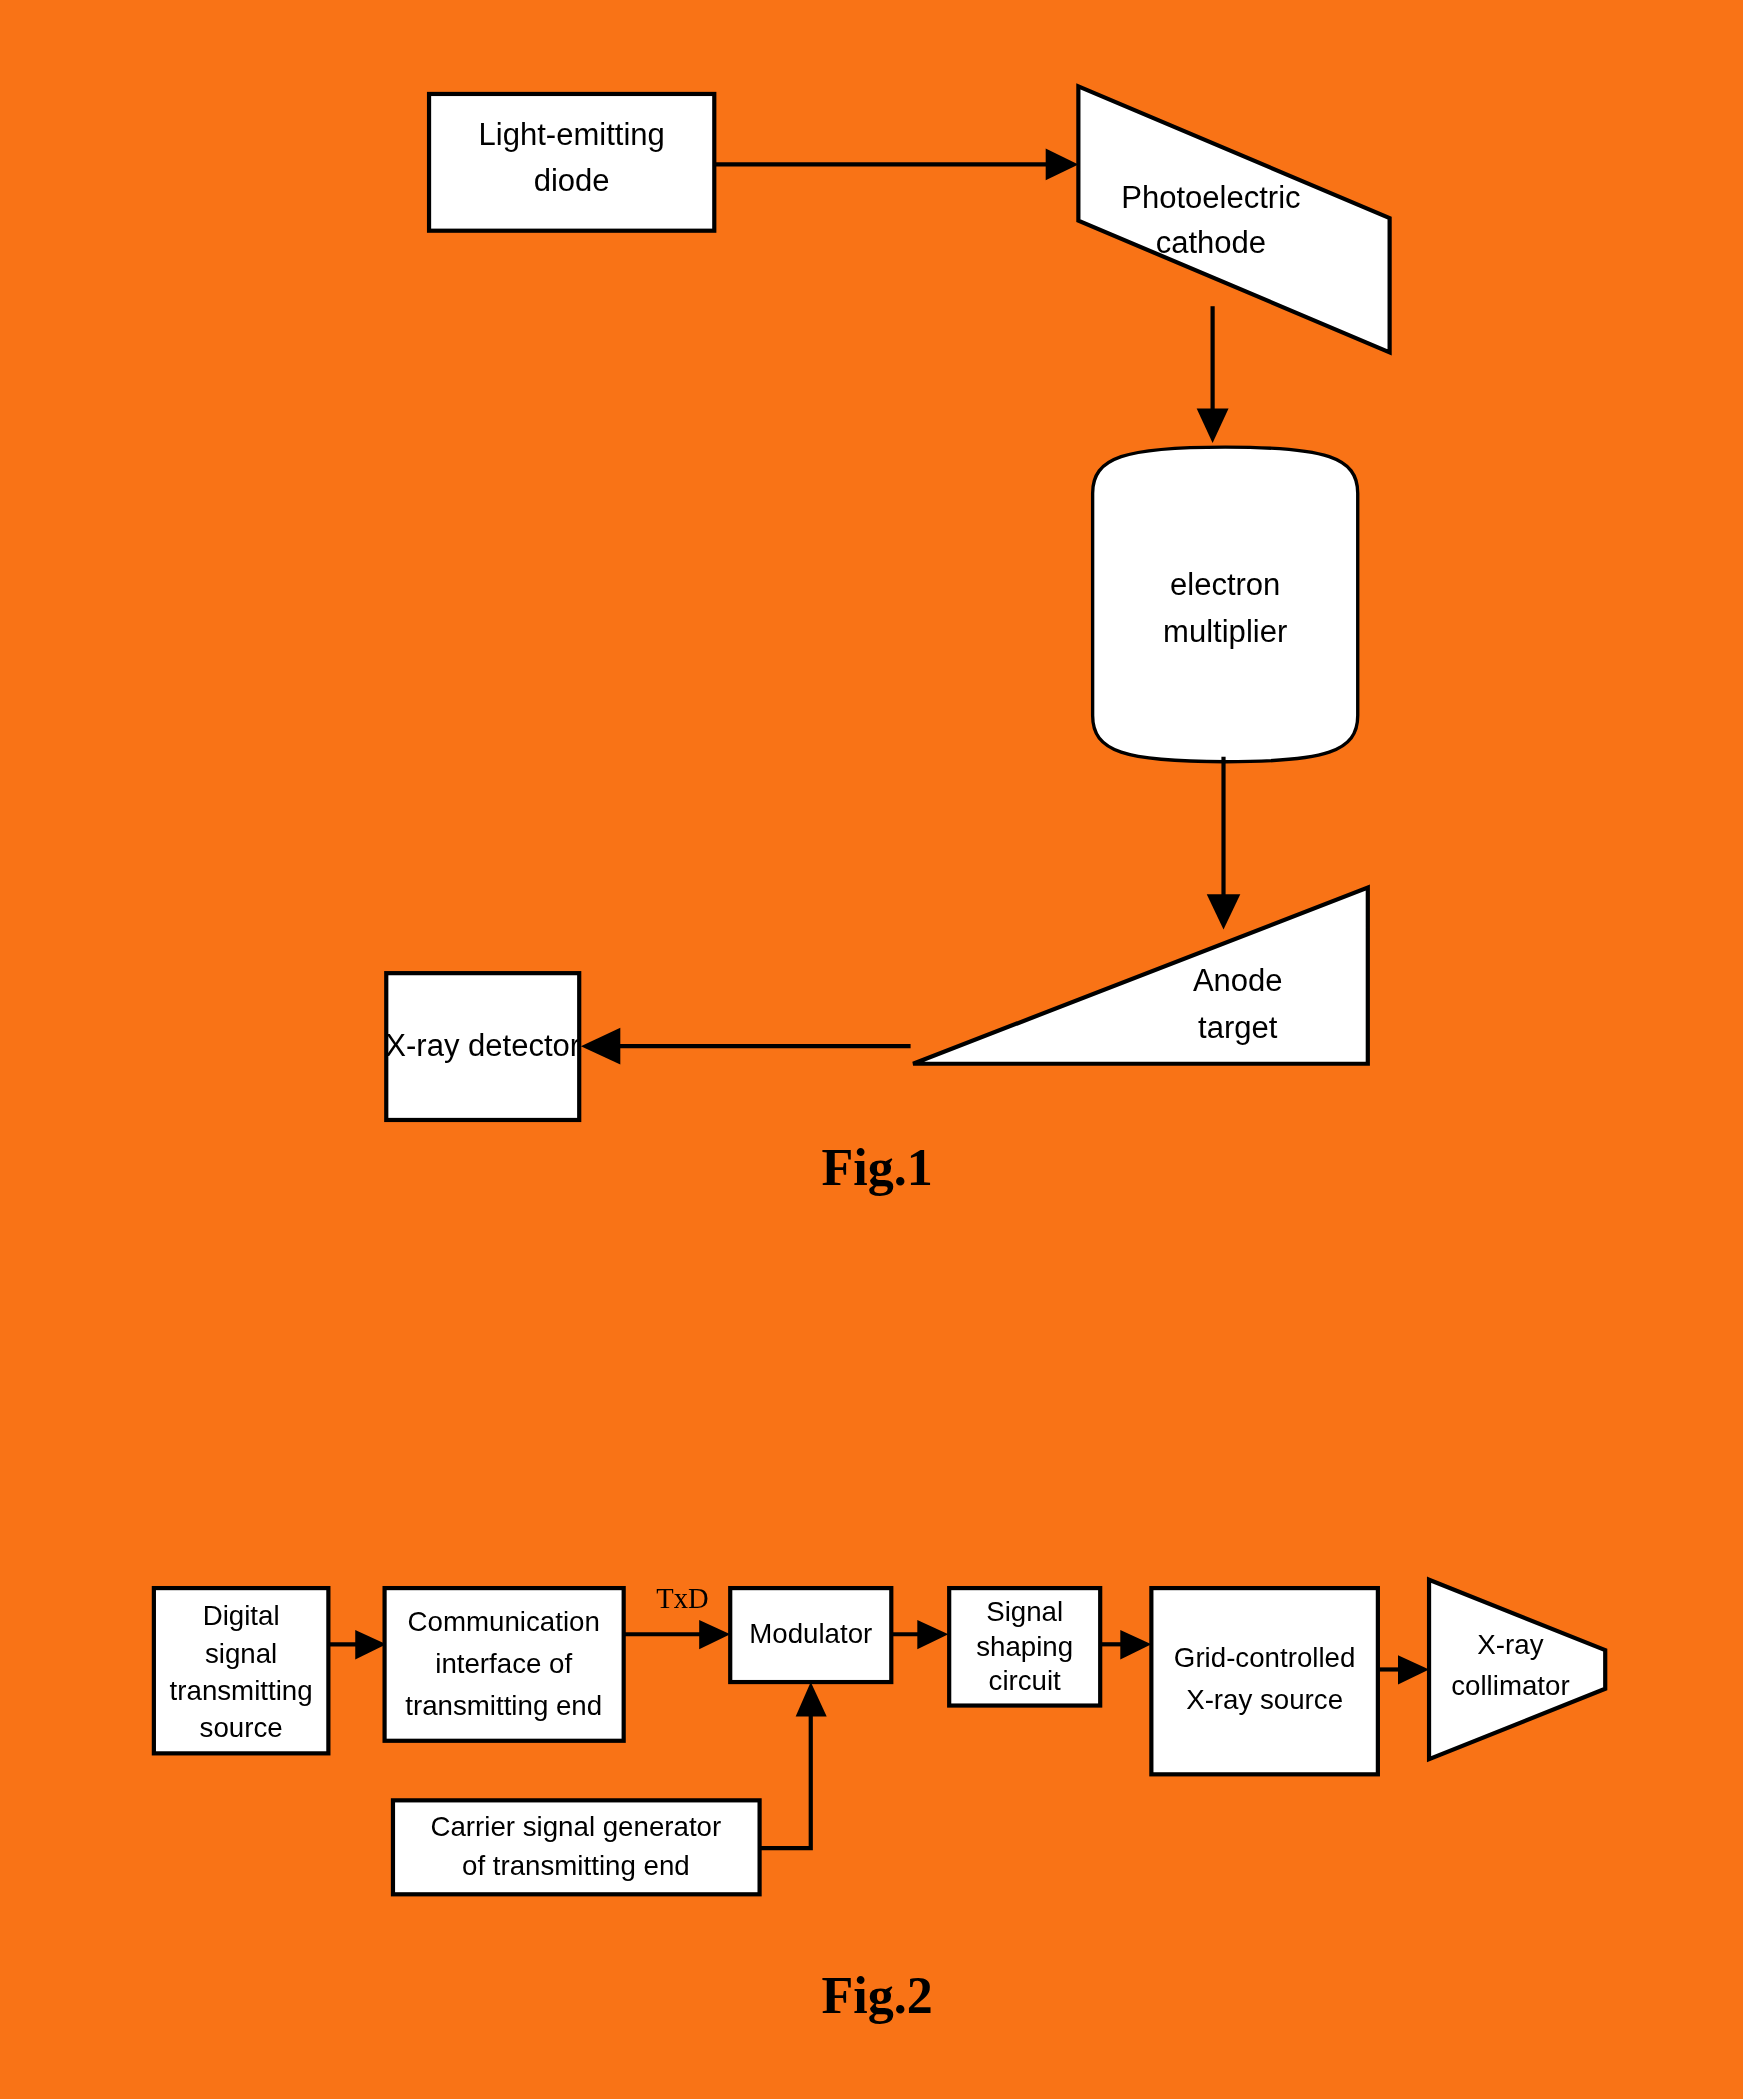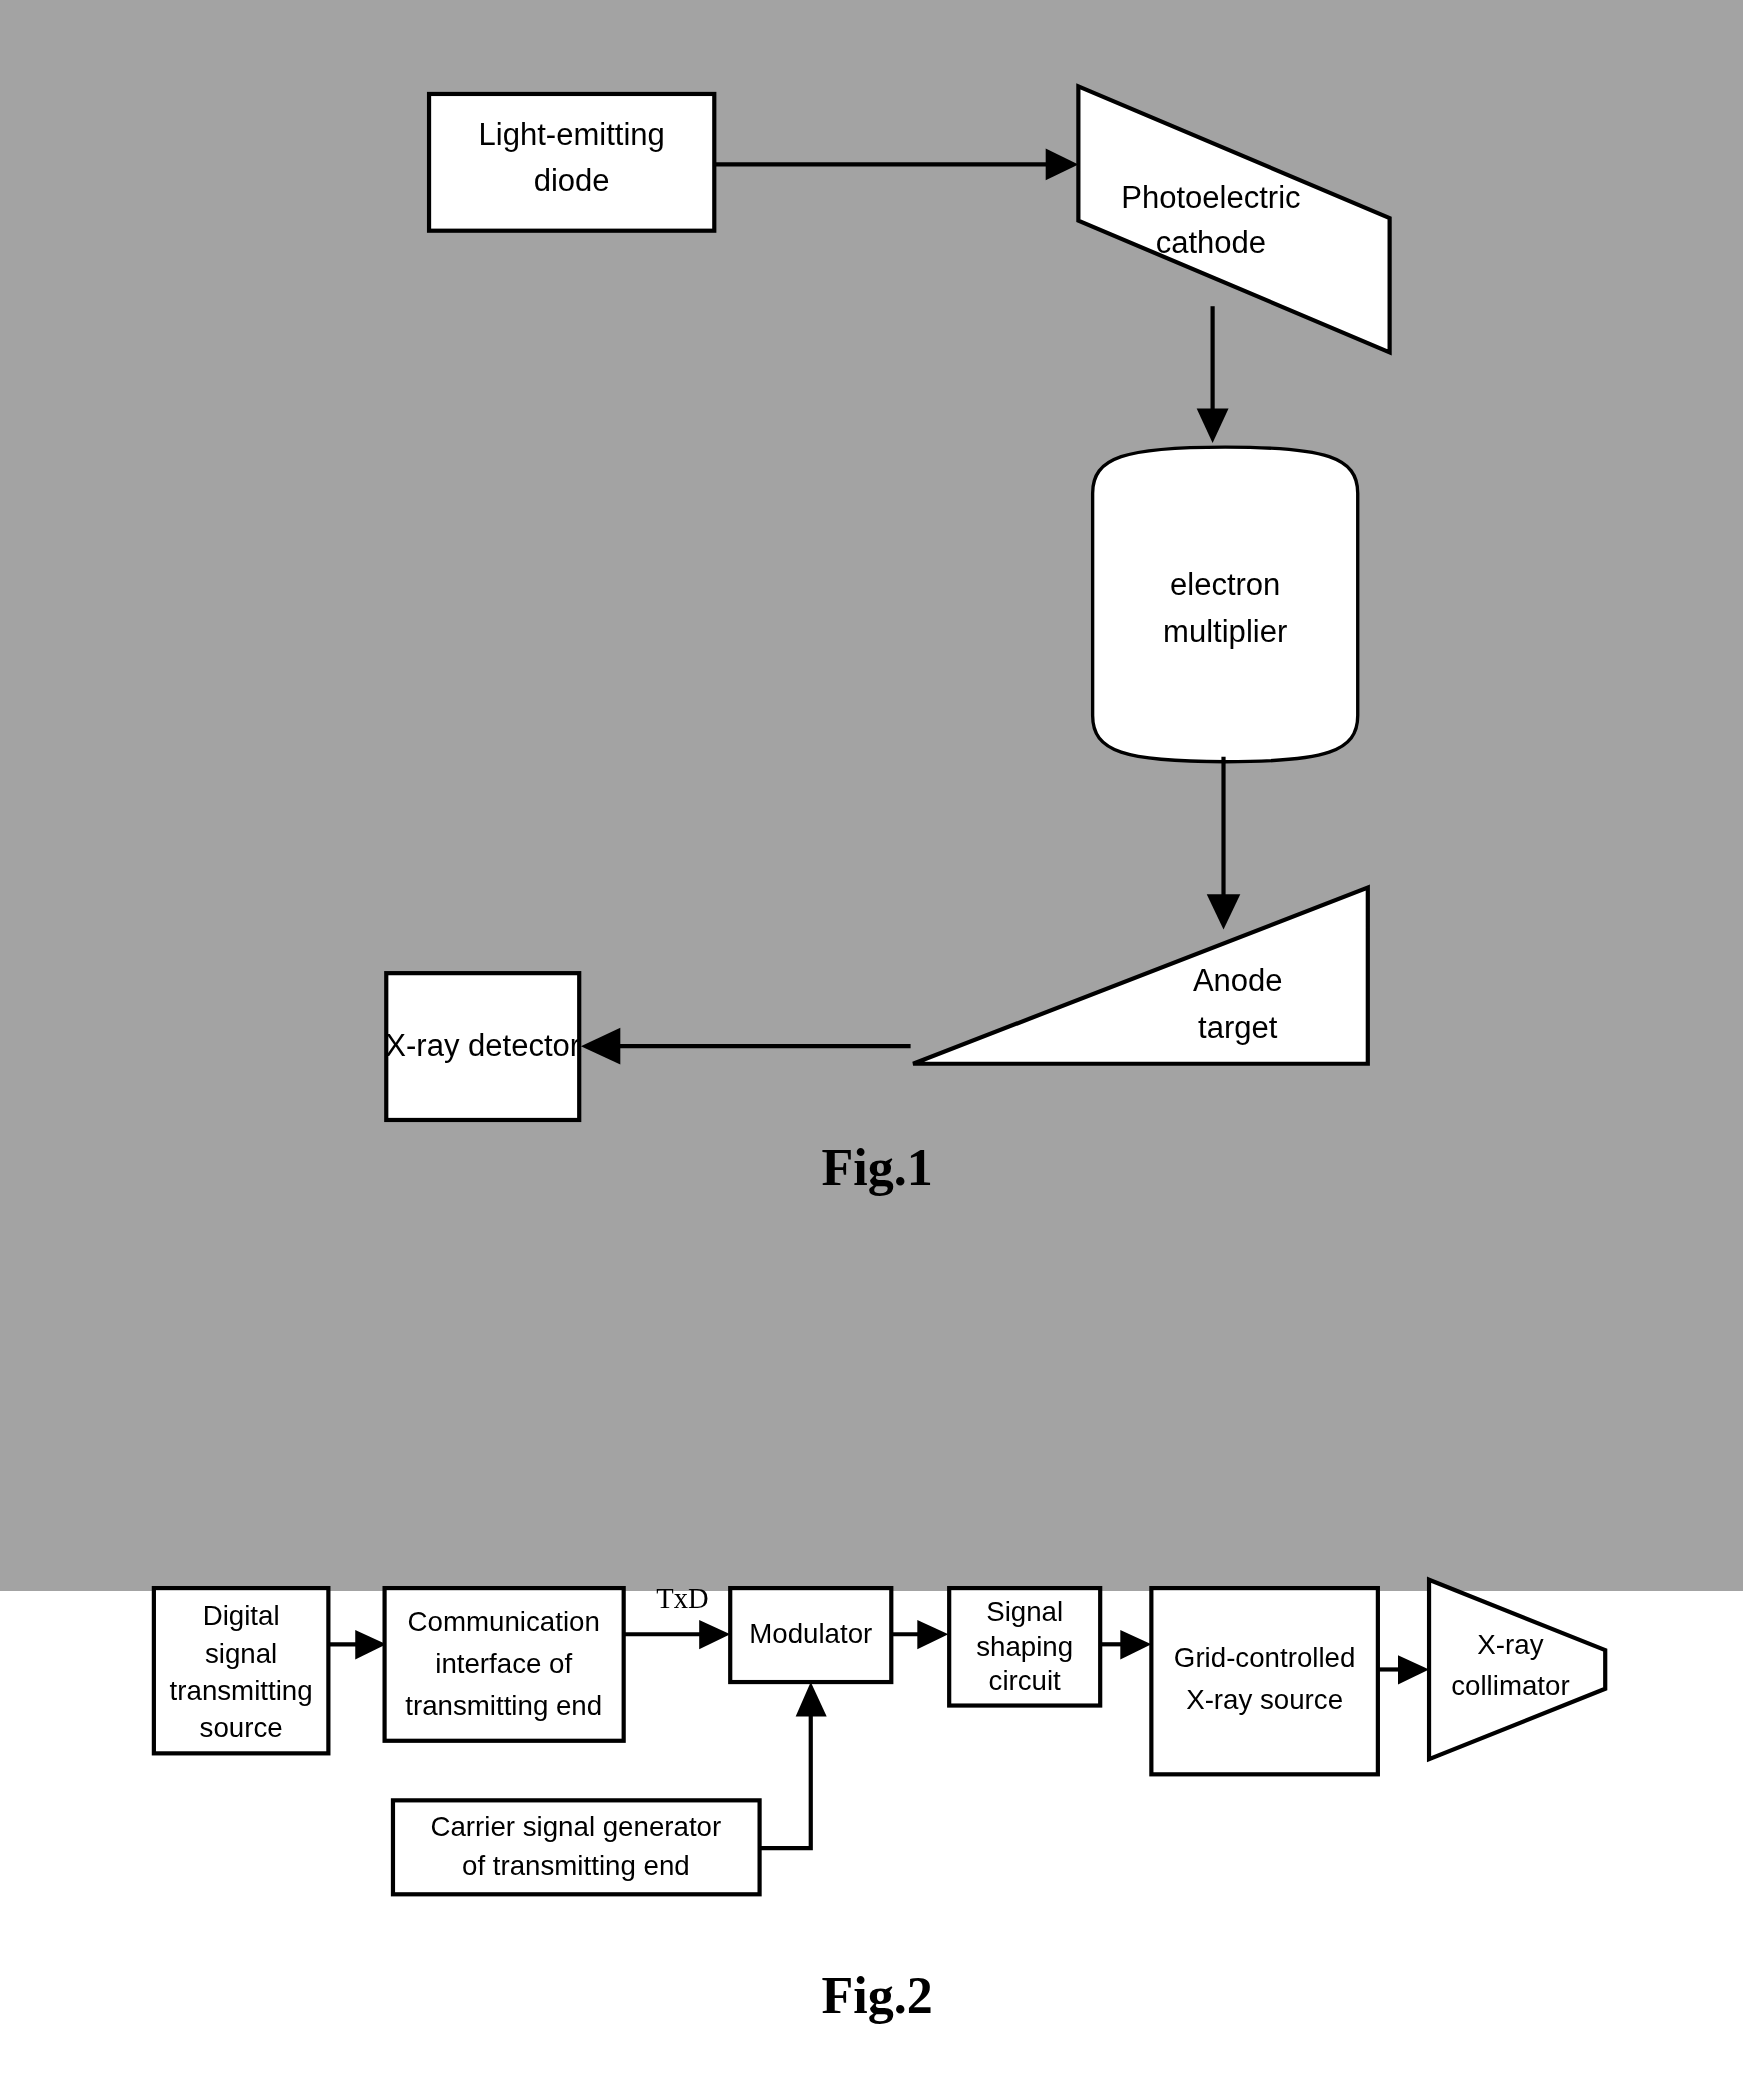--- a/index.html
+++ b/index.html
@@ -11,22 +11,22 @@
   body {
     width: 1744px;
     height: 2099px;
     overflow: hidden;
     font-family: "Liberation Sans", sans-serif;
     color: #000000;
   }
   #page {
     position: relative;
     width: 1744px;
-    height: 1591px;
-    background: #a3a3a3;
+    height: 2099px;
+    background: #f97316;
   }
   svg.figure-canvas {
     position: absolute;
     top: 0;
     left: 0;
     width: 1744px;
     height: 2099px;
     display: block;
   }
   .shape-stroke {

